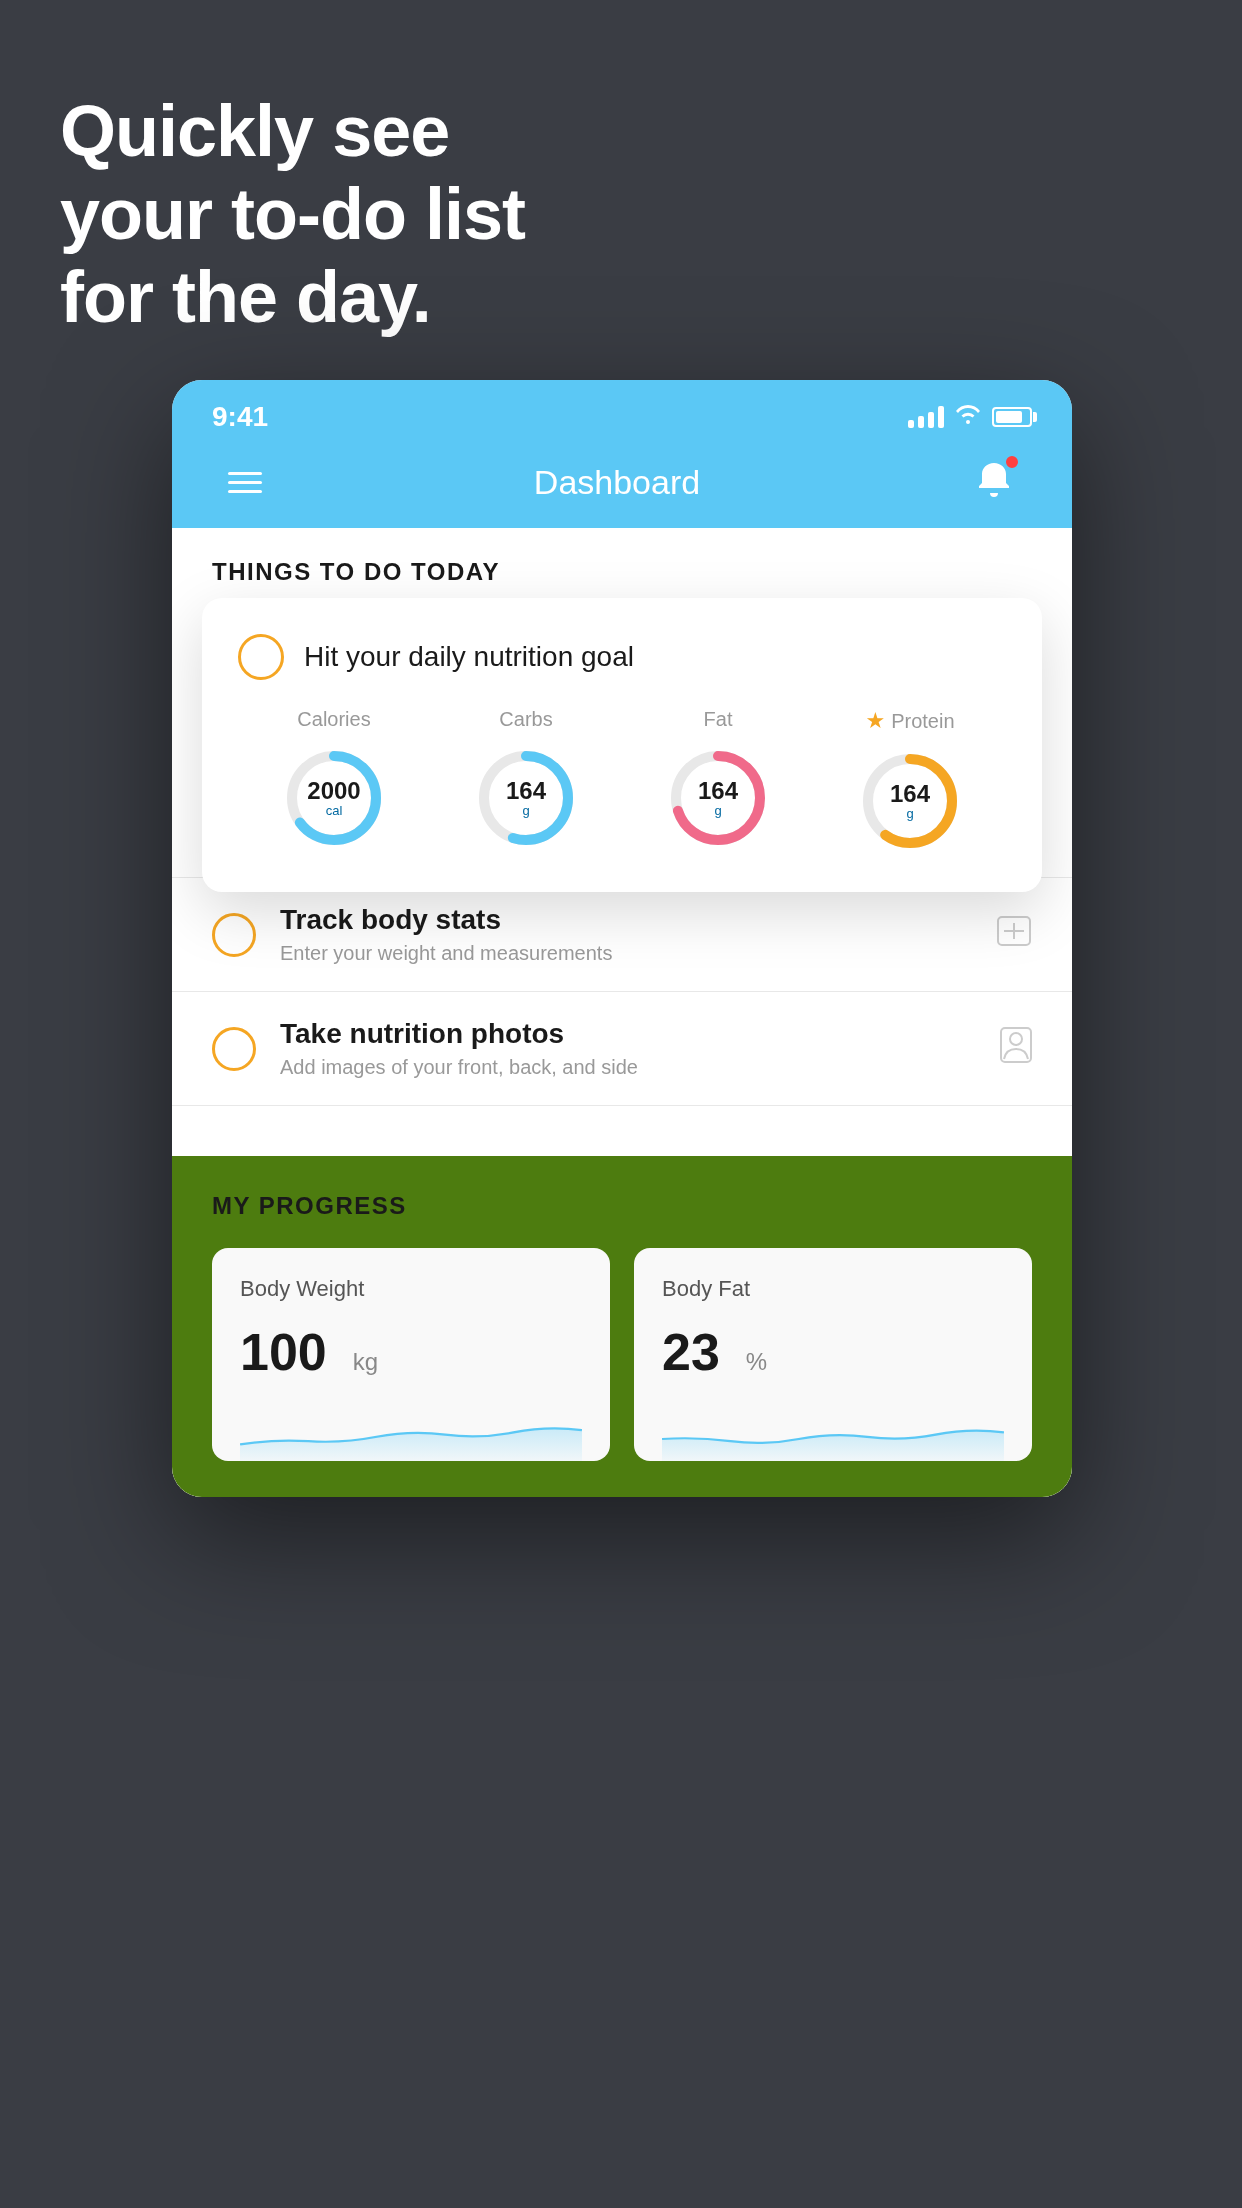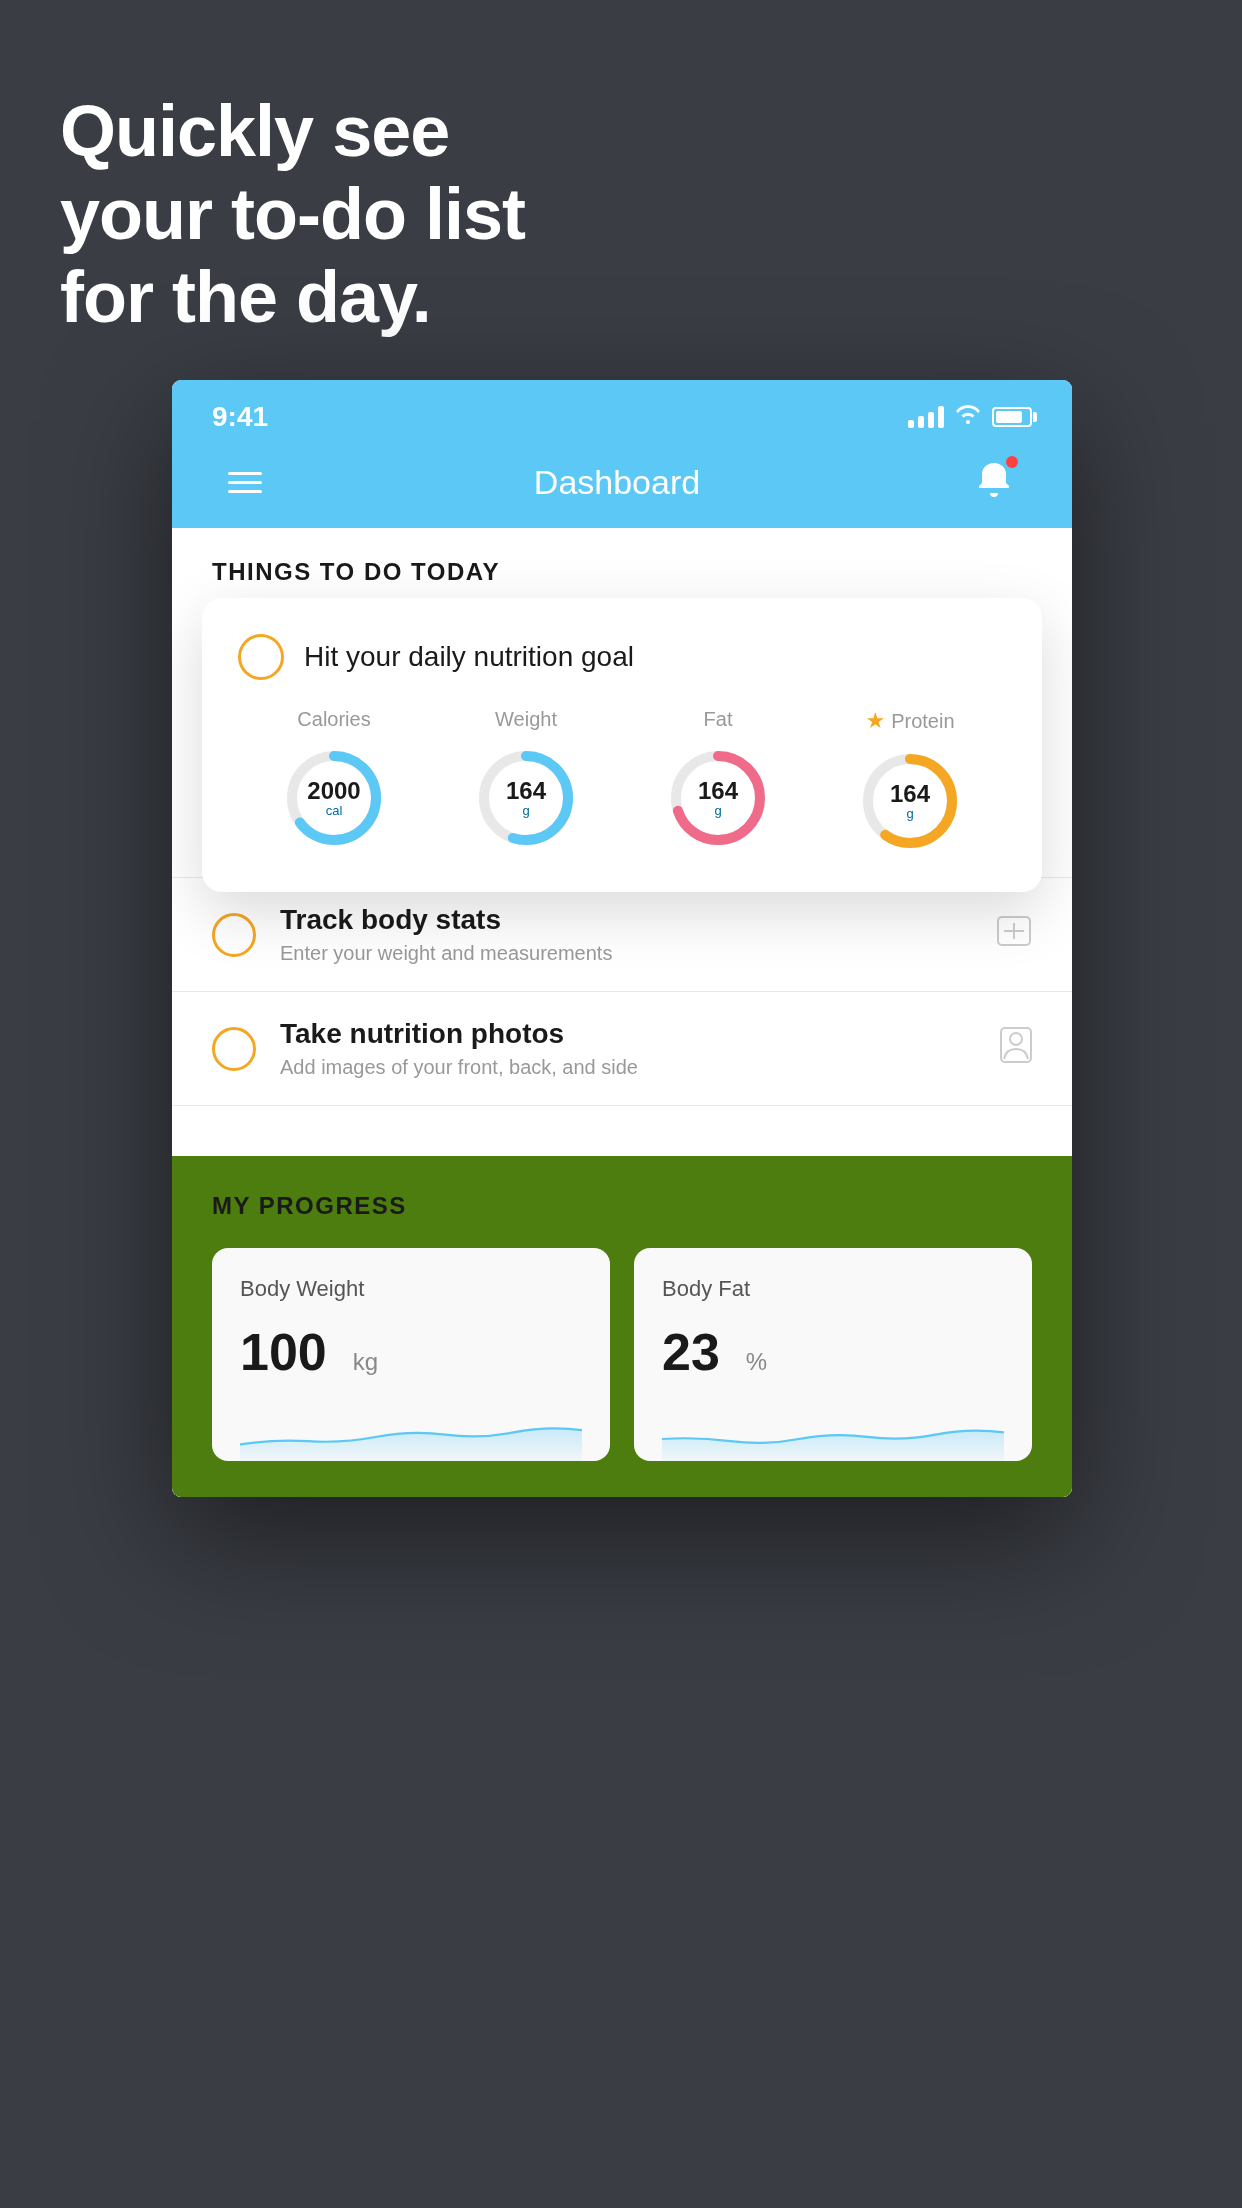--- a/index.html
+++ b/index.html
@@ -25,21 +25,21 @@
       letter-spacing: -1px;
     }
 
     
     .phone {
       position: absolute;
       top: 380px;
       left: 172px;
       width: 900px;
       background: #f0f0f0;
-      border-radius: 9px;
+      border-radius: 30px;
       overflow: hidden;
       box-shadow: 0 40px 120px rgba(0,0,0,0.5);
     }
 
     
     .status-bar {
       background: #5bc8f5;
       padding: 14px 40px 0 40px;
       display: flex;
       justify-content: space-between;
@@ -542,21 +542,21 @@
               <circle cx="55" cy="55" r="42" fill="none" stroke="#5bc8f5" stroke-width="10" stroke-dasharray="263.9" stroke-dashoffset="92.4" stroke-linecap="round"></circle>
             </svg>
             <div class="donut-text">
               <span class="donut-value">2000</span>
               <span class="donut-unit">cal</span>
             </div>
           </div>
         </div>
 
         <div class="nutrition-item">
-          <span class="nutrition-label">Weight</span>
+          <span class="nutrition-label">Carbs</span>
           <div class="donut-wrapper">
             <svg width="110" height="110" viewBox="0 0 110 110">
               <circle cx="55" cy="55" r="42" fill="none" stroke="#e8e8e8" stroke-width="10"></circle>
               <circle cx="55" cy="55" r="42" fill="none" stroke="#5bc8f5" stroke-width="10" stroke-dasharray="263.9" stroke-dashoffset="118.8" stroke-linecap="round"></circle>
             </svg>
             <div class="donut-text">
               <span class="donut-value">164</span>
               <span class="donut-unit">g</span>
             </div>
           </div>

